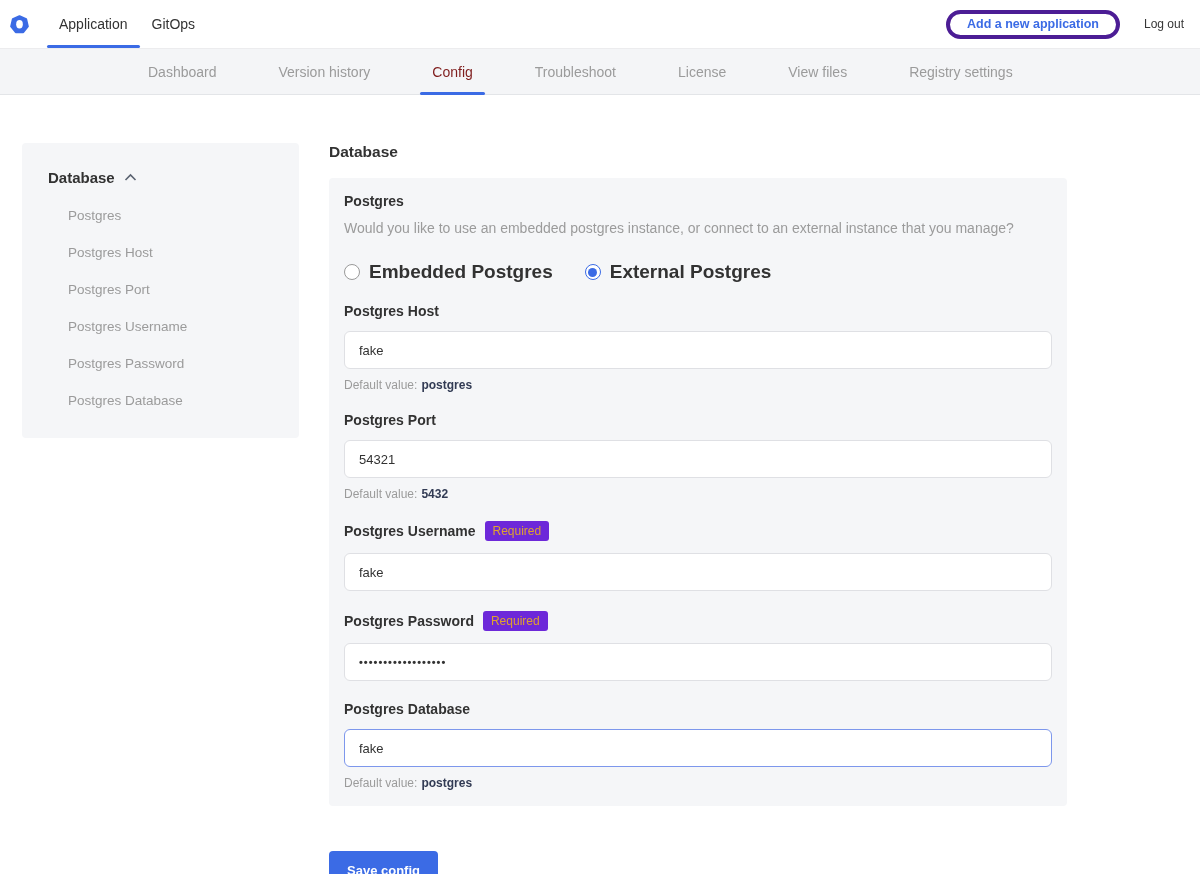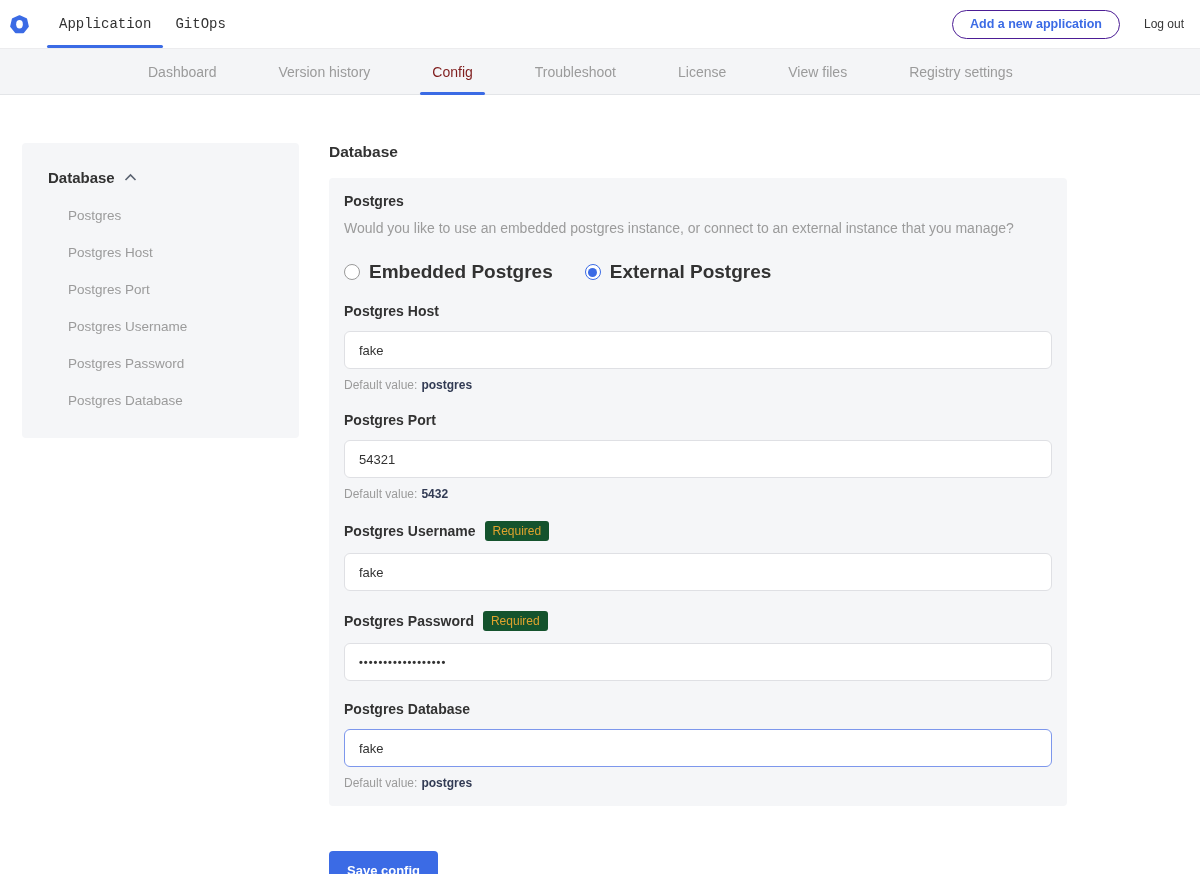--- a/index.html
+++ b/index.html
@@ -4,26 +4,26 @@
 <style>
   * { margin: 0; padding: 0; box-sizing: border-box; }
   html, body { width: 1200px; height: 874px; background: #ffffff;
     font-family: "Liberation Sans", sans-serif; color: #323232; overflow: hidden; }
 
   
   .topnav { height: 48px; background: #fff; display: flex; align-items: stretch; padding-left: 10px; }
   .logo-wrap { display: flex; align-items: center; padding-right: 18px; cursor: pointer; }
   .topnav-tabs { display: flex; align-items: stretch; }
   .topnav-tab { display: flex; align-items: center; padding: 0 12px; font-size: 14px; color: #323232;
-    cursor: pointer; position: relative; font-family: Liberation Mono, monospace; }
+    cursor: pointer; position: relative; }
   .topnav-tab.active { font-weight: 500; }
   .topnav-tab.active::after { content: ""; position: absolute; left: 0; right: 0; bottom: 0;
     height: 3px; background: #3b6be5; border-radius: 2px; }
   .topnav-right { margin-left: auto; display: flex; align-items: center; padding-right: 16px; }
-  .pill-btn { height: 29px; border: 1px solid #4c1d95; border-radius: 15px; background: #fff;
+  .pill-btn { height: 29px; border: 4px solid #4c1d95; border-radius: 15px; background: #fff;
     color: #3b6be5; font-weight: bold; font-size: 12.5px; padding: 0 17px; cursor: pointer;
     font-family: "Liberation Sans", sans-serif; }
   .logout { margin-left: 24px; font-size: 12px; color: #363636; cursor: pointer; }
 
   
   .subnav { height: 47px; background: #f4f5f7; border-top: 1px solid #ececee;
     border-bottom: 1px solid #e3e5e8; display: flex; align-items: stretch; padding-left: 136px; }
   .subnav-tab { display: flex; align-items: center; padding: 0 12px; margin-right: 38px;
     font-size: 14px; color: #9b9b9b; cursor: pointer; position: relative; }
   .subnav-tab.active { color: #7f1d1d; }
@@ -51,21 +51,21 @@
   .radio-circle { width: 16px; height: 16px; border-radius: 50%; background: #fff;
     border: 1px solid #9a9a9a; margin-right: 9px; flex: none; }
   .radio-opt.selected .radio-circle { border: 1.5px solid #3b6be5; position: relative; }
   .radio-opt.selected .radio-circle::after { content: ""; position: absolute; left: 50%; top: 50%;
     width: 9px; height: 9px; margin: -4.5px 0 0 -4.5px; border-radius: 50%; background: #3b6be5; }
   .radio-label { font-size: 19px; font-weight: bold; color: #323232; }
 
   .field { margin-top: 20px; }
   .field-label-row { display: flex; align-items: center; margin-bottom: 12px; }
   .field-label { font-size: 14px; font-weight: bold; color: #323232; }
-  .req-badge { margin-left: 9px; font-size: 12px; color: #dfa32e; background: #14532d;
+  .req-badge { margin-left: 9px; font-size: 12px; color: #dfa32e; background: #6d28d9;
     padding: 3px 8px; border-radius: 3px; }
   .text-input { width: 100%; height: 38px; border: 1px solid #dfe0e4; border-radius: 6px;
     background: #fff; padding: 0 14px; font-size: 13px; color: #323232; outline: none;
     font-family: "Liberation Sans", sans-serif; }
   .text-input.focused { border: 1.5px solid #7d97ec; }
   .text-input.masked { font-size: 11px; letter-spacing: 1px; font-weight: bold; }
   .helper { margin-top: 9px; font-size: 12px; color: #9b9b9b; }
   .helper b { color: #323b54; font-weight: bold; margin-left: 4px; }
 
   .save-btn { margin-top: 45px; height: 38px; padding: 0 18px; background: #3b6be5;

